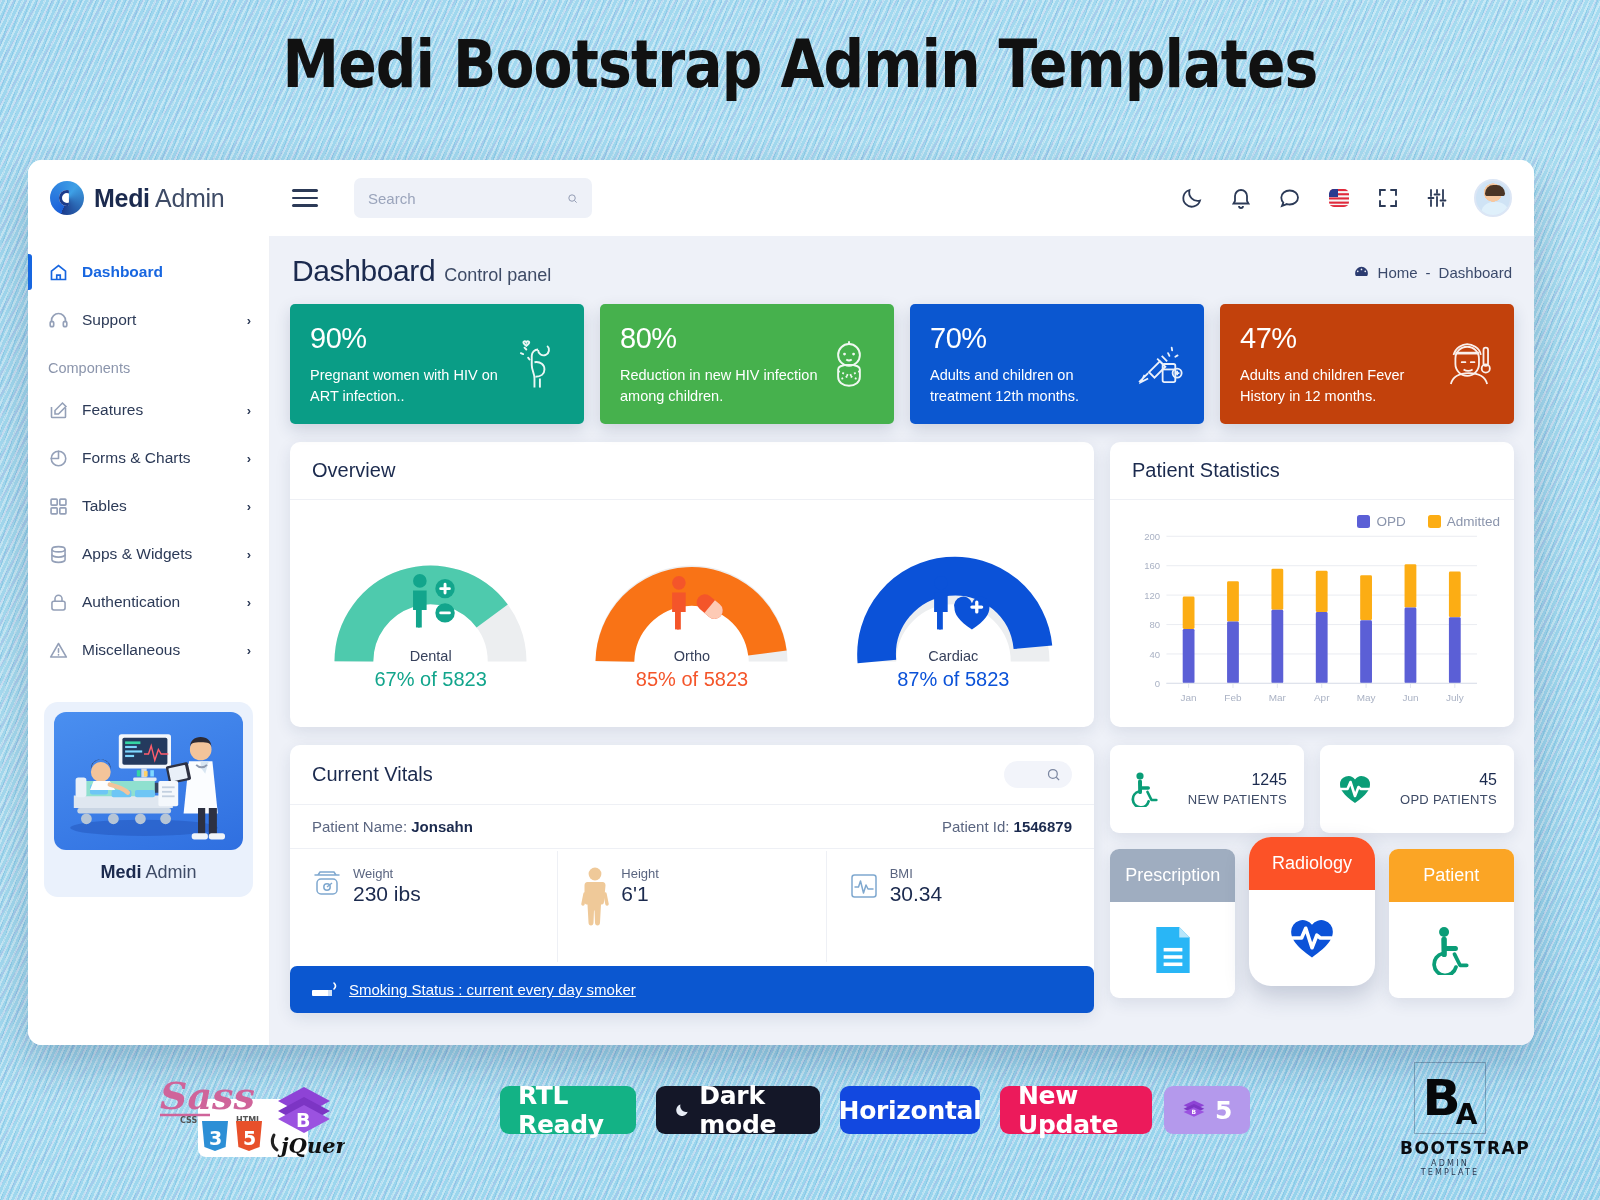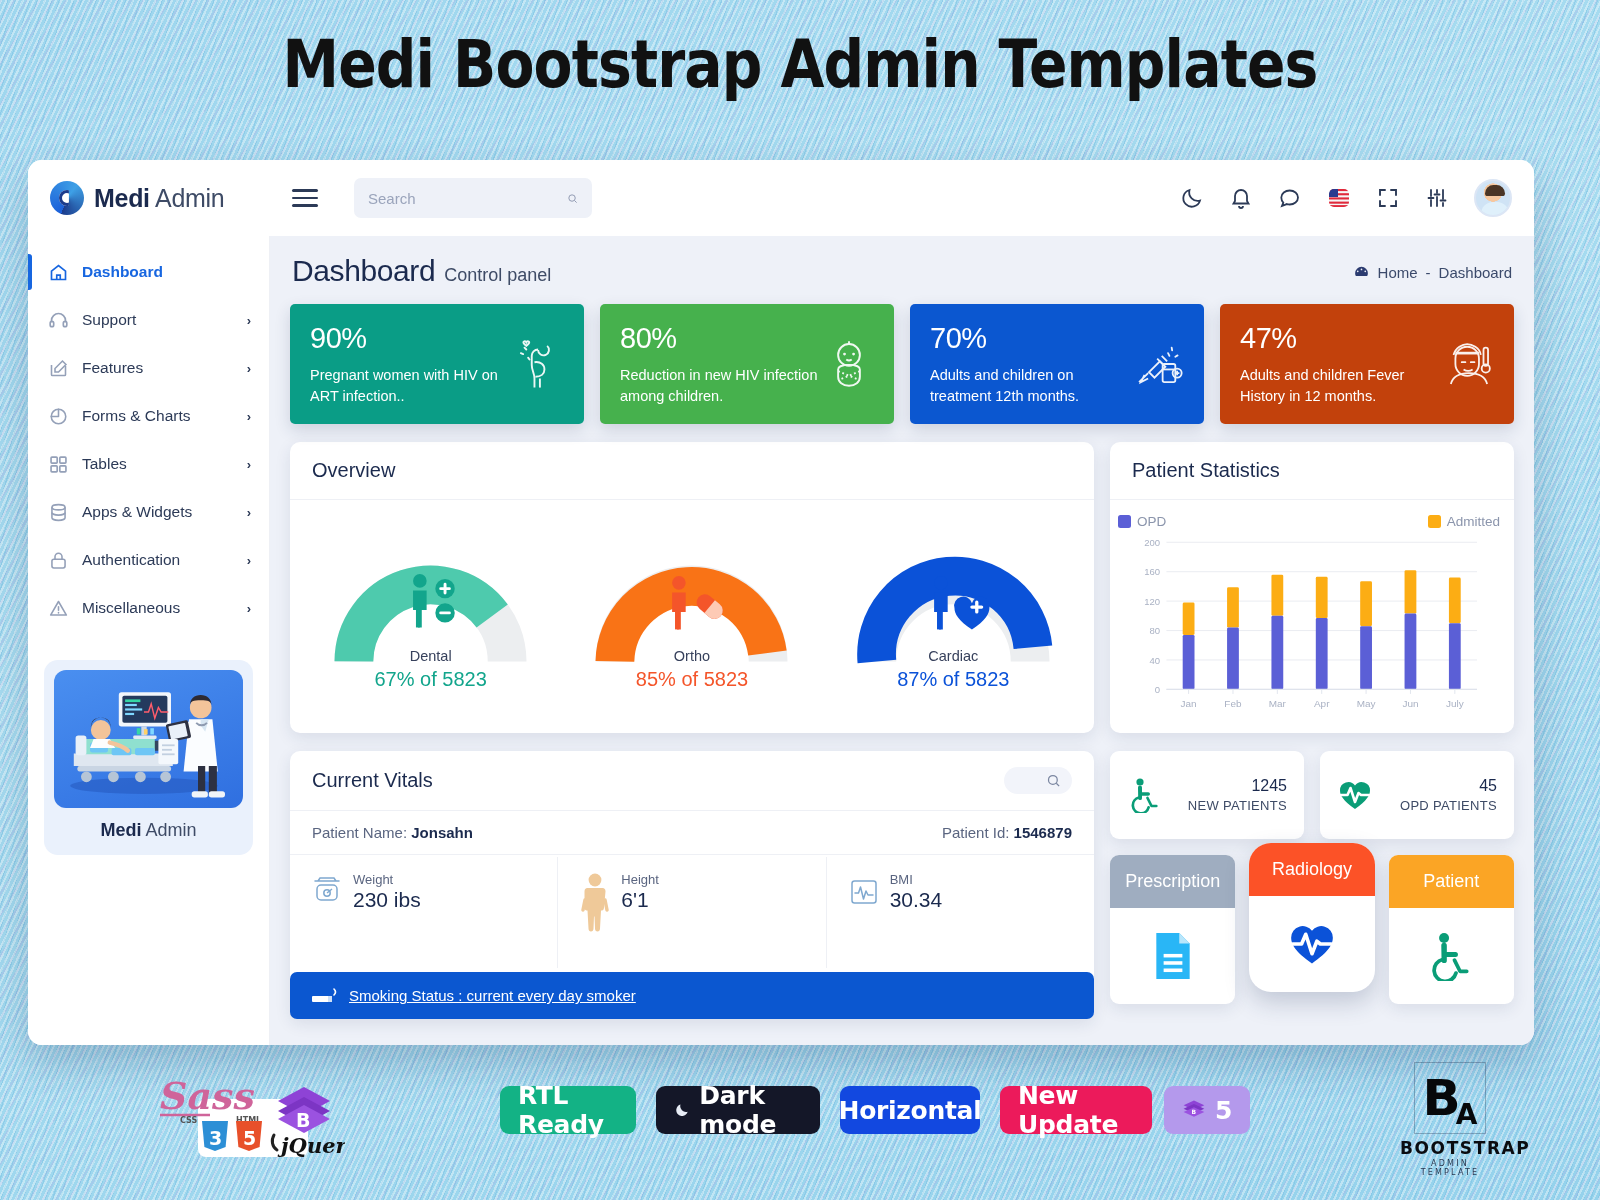--- a/index.html
+++ b/index.html
@@ -157,21 +157,21 @@
   .panel-head { padding: 17px 22px; font-size: 20px; color: #1b2a4e; border-bottom: 1px solid #eef0f5; display:flex; align-items:center;}
   #overview-panel { flex: 1 1 auto; min-width: 0; }
   #gauges { display: flex; padding: 14px 10px 18px; justify-content: space-around; }
   .gauge { text-align: center; width: 33%; }
   .gauge-svg { width: 205px; height: 160px; display:block; margin: 0 auto;}
   .gauge-label { font-size: 14.5px; color: #37415c; margin-top: -26px; position: relative; }
   .gauge-value { font-size: 20px; margin-top: 4px; }
 
   #stats-panel { flex: 0 0 404px; }
   #chart-area { padding: 14px 14px 16px 8px; }
-  #chart-legend { display: flex; justify-content: space-between; gap: 8px; font-size: 13.5px; color: #8b95ac; margin-bottom: 6px; }
+  #chart-legend { display: flex; justify-content: flex-end; gap: 22px; font-size: 13.5px; color: #8b95ac; }
   #chart-legend .lg { display: flex; align-items: center; gap: 6px; }
   #chart-legend .sw { width: 13px; height: 13px; border-radius: 2.5px; }
 
   
   #bot-row { display: flex; gap: 16px; }
   #vitals-panel { flex: 1 1 auto; min-width: 0; }
   #vitals-head { display: flex; align-items: center; padding: 16px 22px; border-bottom: 1px solid #eef0f5; }
   #vitals-title { font-size: 20px; color: #1b2a4e; }
   #vitals-search {
     margin-left: auto; width: 68px; height: 27px; border-radius: 14px;
@@ -315,20 +315,21 @@
       <div class="nav-item">
         <svg class="nav-ico" viewBox="0 0 24 24" fill="none" stroke="currentColor" stroke-width="1.9">
           <path d="M4 14v-2a8 8 0 0 1 16 0v2"></path>
             <rect x="2.5" y="13" width="4" height="6" rx="2"></rect>
             <rect x="17.5" y="13" width="4" height="6" rx="2"></rect>
         </svg>
         <span class="nav-label">Support</span>
         <span class="chev">›</span>
       </div>
 
+      <div id="components-head">Components</div>
 
       <div class="nav-item">
         <svg class="nav-ico" viewBox="0 0 24 24" fill="none" stroke="currentColor" stroke-width="1.8">
           <path d="M4 8v11a1 1 0 0 0 1 1h14a1 1 0 0 0 1-1V9"></path>
             <path d="M16.5 3.5 20.5 7.5 12 16H8v-4z"></path>
         </svg>
         <span class="nav-label">Features</span>
         <span class="chev">›</span>
       </div>
 

